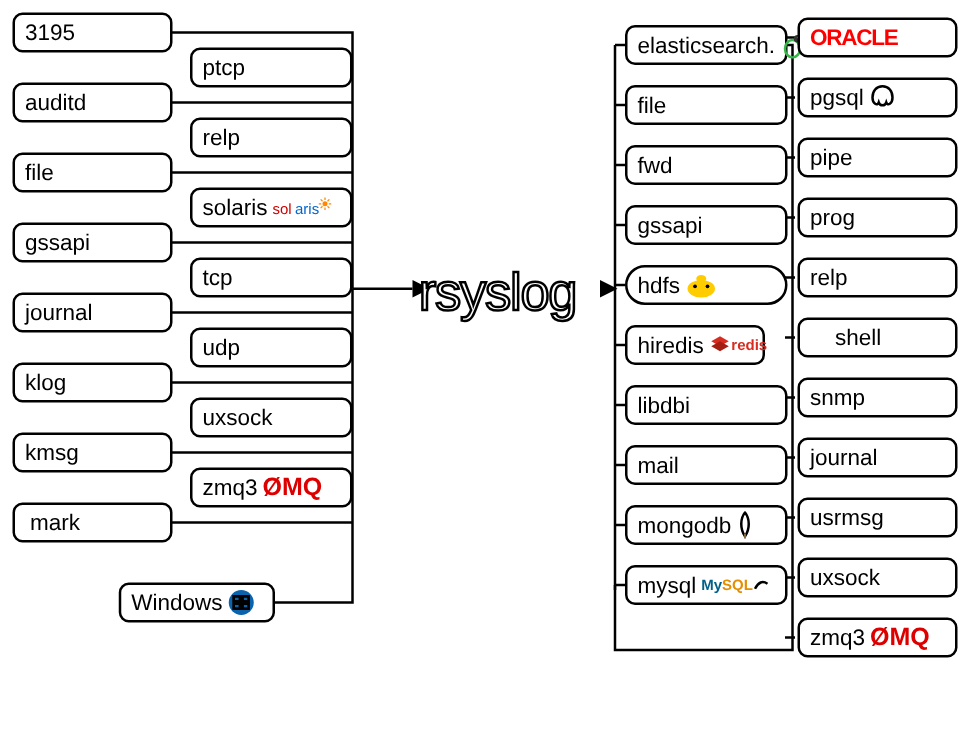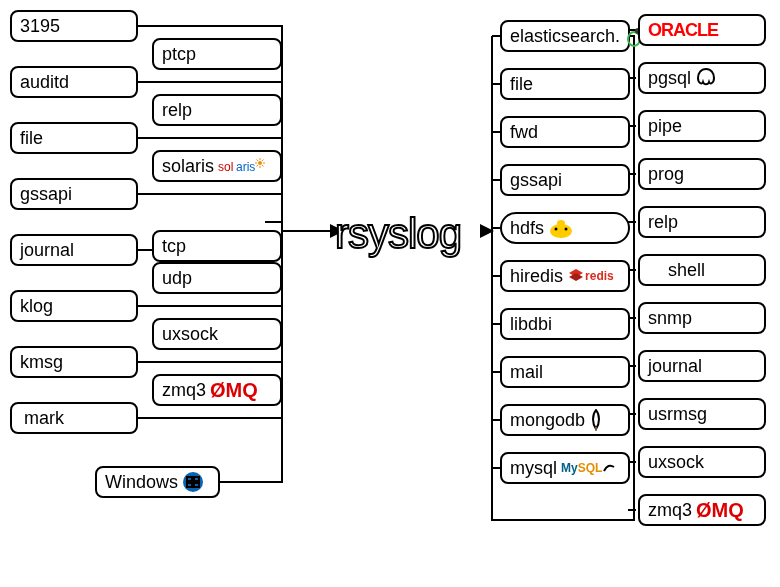--- a/index.html
+++ b/index.html
@@ -137,21 +137,21 @@
             <line x1="0" y1="3" x2="0" y2="5"></line>
             <line x1="-3.5" y1="-3.5" x2="-2" y2="-2"></line>
             <line x1="2" y1="2" x2="3.5" y2="3.5"></line>
             <line x1="-3.5" y1="3.5" x2="-2" y2="2"></line>
             <line x1="2" y1="-2" x2="3.5" y2="-3.5"></line>
           </g>
         </g>
       </svg>
     </span>
   </div>
-<div class="node" style="left: 152px; top: 206px; width: 130px; margin-top: 24px;">
+<div class="node" style="left: 152px; top: 206px; width: 130px;">
     <span>tcp</span>
   </div>
 <div class="node" style="left: 152px; top: 262px; width: 130px;">
     <span>udp</span>
   </div>
 <div class="node" style="left: 152px; top: 318px; width: 130px;">
     <span>uxsock</span>
   </div>
 <div class="node" style="left: 152px; top: 374px; width: 130px;">
     <span>zmq3</span>
@@ -182,21 +182,21 @@
     <span>hdfs</span>
     <span class="icon">
       <svg width="26" height="22" viewBox="0 0 26 22">
         <ellipse cx="13" cy="14" rx="11" ry="7" fill="#ffcc00"></ellipse>
         <circle cx="8" cy="12" r="1.5" fill="#000"></circle>
         <circle cx="18" cy="12" r="1.5" fill="#000"></circle>
         <ellipse cx="13" cy="6" rx="4" ry="3" fill="#ffcc00"></ellipse>
       </svg>
     </span>
   </div>
-<div class="node" style="left: 500px; top: 260px; width: 130px;">
+<div class="node" style="left: 500px; top: 260px; width: 112px;">
     <span>hiredis</span>
     <span class="icon">
       <svg width="18" height="18" viewBox="0 0 18 18">
         <polygon points="9,2 16,6 9,10 2,6" fill="#d82c20"></polygon>
         <polygon points="9,6 16,10 9,14 2,10" fill="#a41e11"></polygon>
       </svg>
       <span style="color:#d82c20;font-size:12px;font-weight:bold">redis</span>
     </span>
   </div>
 <div class="node" style="left: 500px; top: 308px; width: 130px;">

